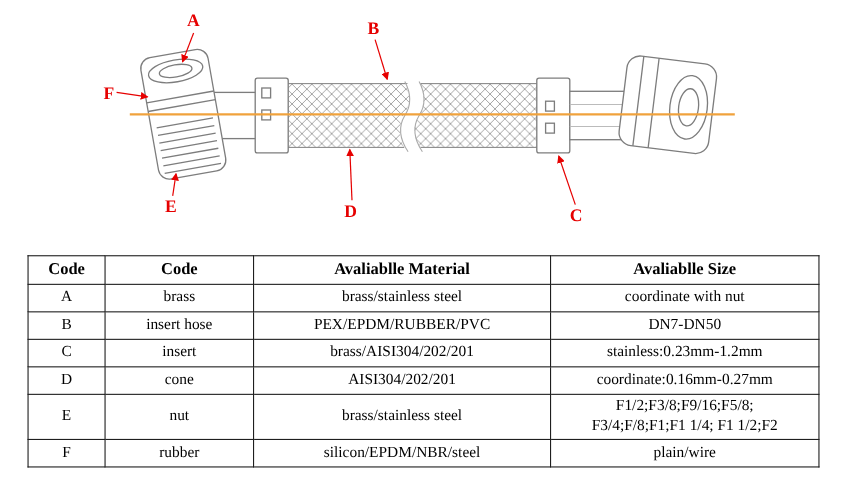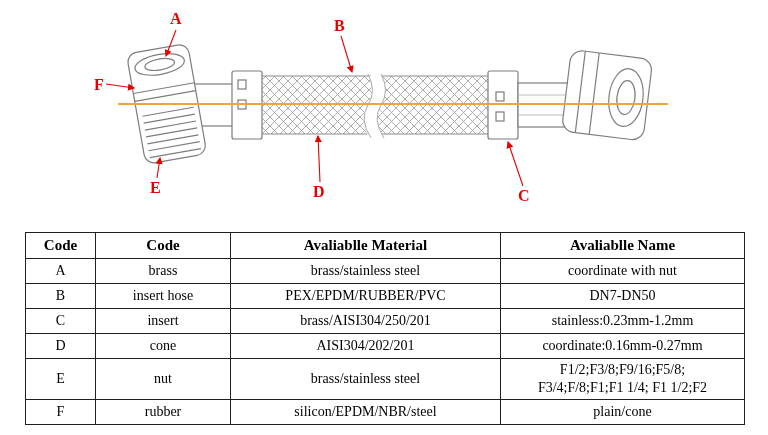--- a/index.html
+++ b/index.html
@@ -145,58 +145,58 @@
         <col style="width:70px">
         <col style="width:135px">
         <col style="width:270px">
         <col style="width:244px">
       </colgroup>
       <thead>
         <tr>
           <th>Code</th>
           <th>Code</th>
           <th>Avaliablle Material</th>
-          <th>Avaliablle Name</th>
+          <th>Avaliablle Size</th>
         </tr>
       </thead>
       <tbody>
         <tr>
           <td>A</td>
           <td>brass</td>
           <td>brass/stainless steel</td>
           <td class="size-cell">coordinate with nut</td>
         </tr>
         <tr>
           <td>B</td>
           <td>insert hose</td>
           <td>PEX/EPDM/RUBBER/PVC</td>
           <td class="size-cell">DN7-DN50</td>
         </tr>
         <tr>
           <td>C</td>
           <td>insert</td>
-          <td>brass/AISI304/250/201</td>
+          <td>brass/AISI304/202/201</td>
           <td class="size-cell">stainless:0.23mm-1.2mm</td>
         </tr>
         <tr>
           <td>D</td>
           <td>cone</td>
           <td>AISI304/202/201</td>
           <td class="size-cell">coordinate:0.16mm-0.27mm</td>
         </tr>
         <tr>
           <td>E</td>
           <td>nut</td>
           <td>brass/stainless steel</td>
           <td class="size-cell">F1/2;F3/8;F9/16;F5/8;
 F3/4;F/8;F1;F1 1/4;  F1 1/2;F2</td>
         </tr>
         <tr>
           <td>F</td>
           <td>rubber</td>
           <td>silicon/EPDM/NBR/steel</td>
-          <td class="size-cell">plain/cone</td>
+          <td class="size-cell">plain/wire</td>
         </tr>
       </tbody>
     </table>
   </div>
 
 </div>
 
 </body></html>

